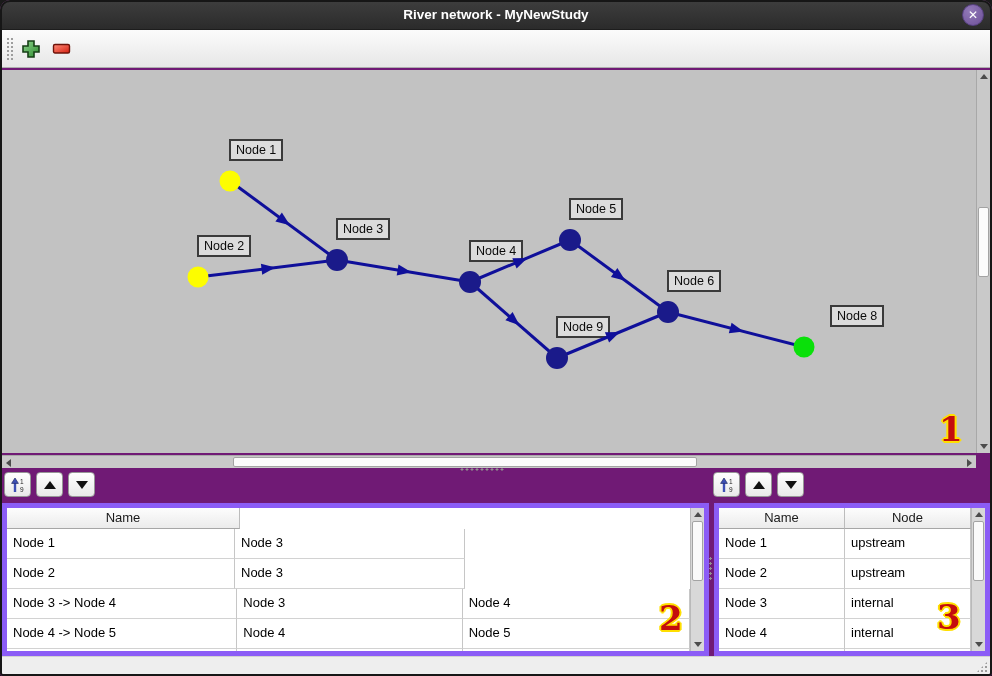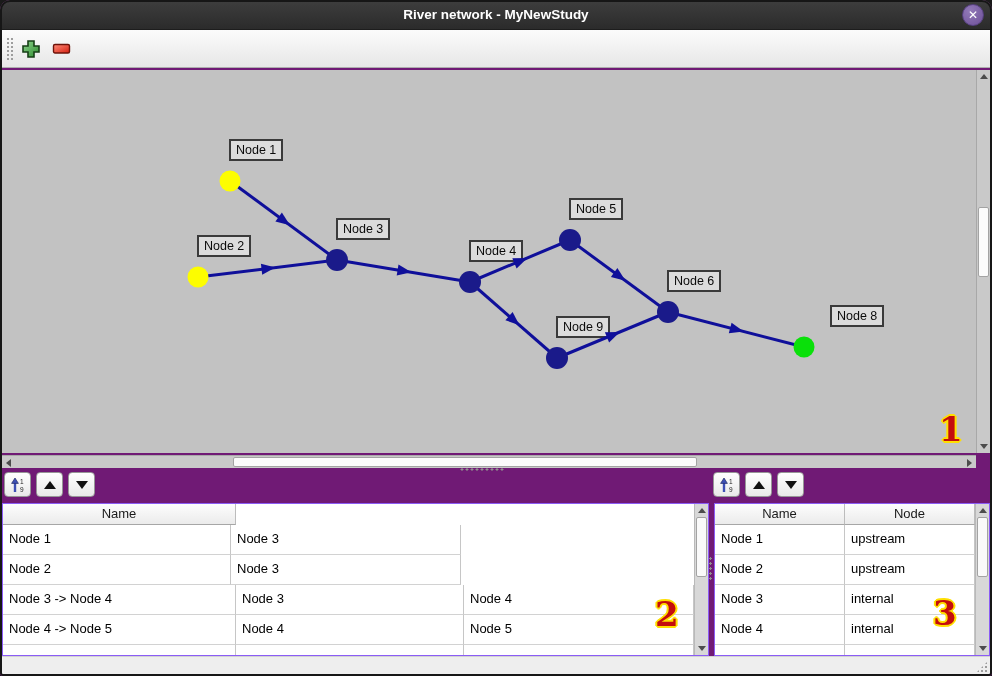--- a/index.html
+++ b/index.html
@@ -51,21 +51,21 @@
   .split-grip-v { position:absolute; left:708px; top:556px; width:6px; height:26px;
     background-image:radial-gradient(circle,#8f8f8f 1px,transparent 1.2px); background-size:5px 5px; cursor:col-resize; }
 
   
   .mini-btn { position:absolute; top:472px; width:27px; height:25px; border:1px solid #979797; border-radius:4px;
     background:linear-gradient(#ffffff,#e9e9e9); display:flex; align-items:center; justify-content:center; cursor:pointer; }
   .bt-up  { border-left:6px solid transparent; border-right:6px solid transparent; border-bottom:8px solid #111; }
   .bt-down{ border-left:6px solid transparent; border-right:6px solid transparent; border-top:8px solid #111; }
 
   
-  .dtable { position:absolute; top:503px; height:153px; background:#fff; border:1px solid #8b5cf6; }
+  .dtable { position:absolute; top:503px; height:153px; background:#fff; border:5px solid #8b5cf6; }
   .tcells { position:absolute; left:0; top:0; bottom:0; overflow:hidden; }
   .trow { display:flex; height:30px; }
   .trow.thead { height:21px; }
   .th { background:linear-gradient(#fdfdfd,#ebebeb); border-right:1px solid #bcbcbc; border-bottom:1px solid #a6a6a6;
     font-size:13px; color:#1a1a1a; text-align:center; line-height:20px; height:21px; cursor:pointer; }
   .td { border-right:1px solid #c6c6c6; border-bottom:1px solid #d2d2d2; font-size:13px; color:#000;
     padding-left:6px; line-height:28px; height:30px; overflow:hidden; white-space:nowrap; cursor:default; }
   .trow.partial { height:10px; }
   .trow.partial .td { height:10px; border-bottom:none; }
   .tvscroll { position:absolute; top:0; right:0; bottom:0; width:14px; background:#d8d8d8; border-left:1px solid #b9b9b9; }

